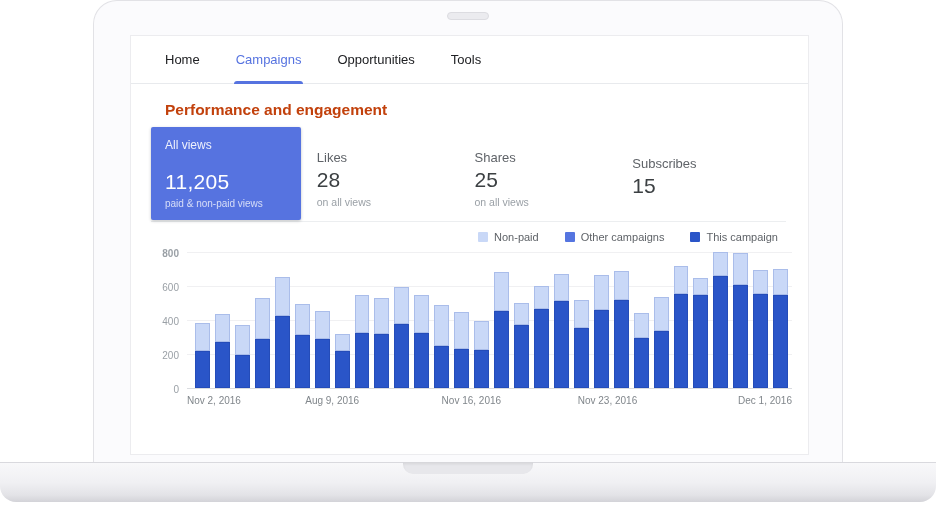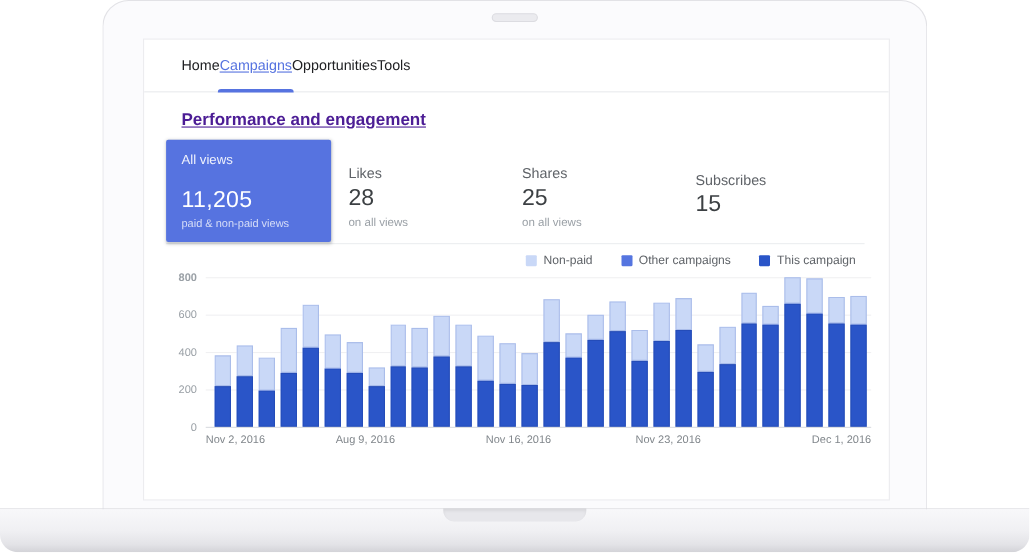--- a/index.html
+++ b/index.html
@@ -17,28 +17,28 @@
           background:linear-gradient(180deg,#f8f8fa 0%,#f0f0f3 50%,#e3e3e7 82%,#d3d3d8 100%);
           border-top:1px solid #d9d9de; border-radius:0 0 16px 16px; }
   .lip { position:absolute; left:50%; top:462px; transform:translateX(-50%);
          width:130px; height:12px; background:#e7e7eb; border-radius:0 0 10px 10px;
          box-shadow:inset 0 2px 3px rgba(0,0,0,.08); }
 
   
   .content { position:absolute; left:36px; right:33px; top:34px; bottom:11px;
              background:#fff; border:1px solid #ececef; overflow:hidden; }
   .nav { display:flex; align-items:center; height:48px; border-bottom:1px solid #e8eaed;
-         padding-left:34px; }
+         padding-left:34px; gap:36px; }
   .nav-item { position:relative; font-size:13px; color:#202124; height:48px;
               display:flex; align-items:center; cursor:pointer; text-decoration:none; }
-  .nav-item.active { color:var(--accent);text-decoration:underline; }
+  .nav-item.active { color:var(--accent); }
   .nav-item.active::after { content:""; position:absolute; left:-2px; right:-2px; bottom:0;
               height:3px; border-radius:3px 3px 0 0; background:var(--accent); }
 
-  .page-title { margin:17px 0 0 34px; font-size:15.5px; color:#4c1d95;text-decoration:underline; }
+  .page-title { margin:17px 0 0 34px; font-size:15.5px; color:#c2410c; }
 
   .stats { display:flex; align-items:center; height:78px; margin:15px 34px 0 20px; }
   .stat-card-active { width:156px; background:var(--accent); border-radius:2px;
       padding:11px 14px; box-shadow:0 1px 3px rgba(60,64,67,.32); cursor:pointer; }
   .stat-card-active .s-label { font-size:12px; color:rgba(255,255,255,.9); }
   .stat-card-active .s-value { font-size:21px; color:#fff; margin-top:18px; letter-spacing:.3px; }
   .stat-card-active .s-sub   { font-size:10px; color:rgba(255,255,255,.75); margin-top:4px; }
   .stat-card { width:165px; padding:11px 0 0 16px; cursor:pointer; }
   .stat-card .s-label { font-size:13px; color:#5f6368; }
   .stat-card .s-value { font-size:21px; color:#3c4043; margin-top:3px; }

